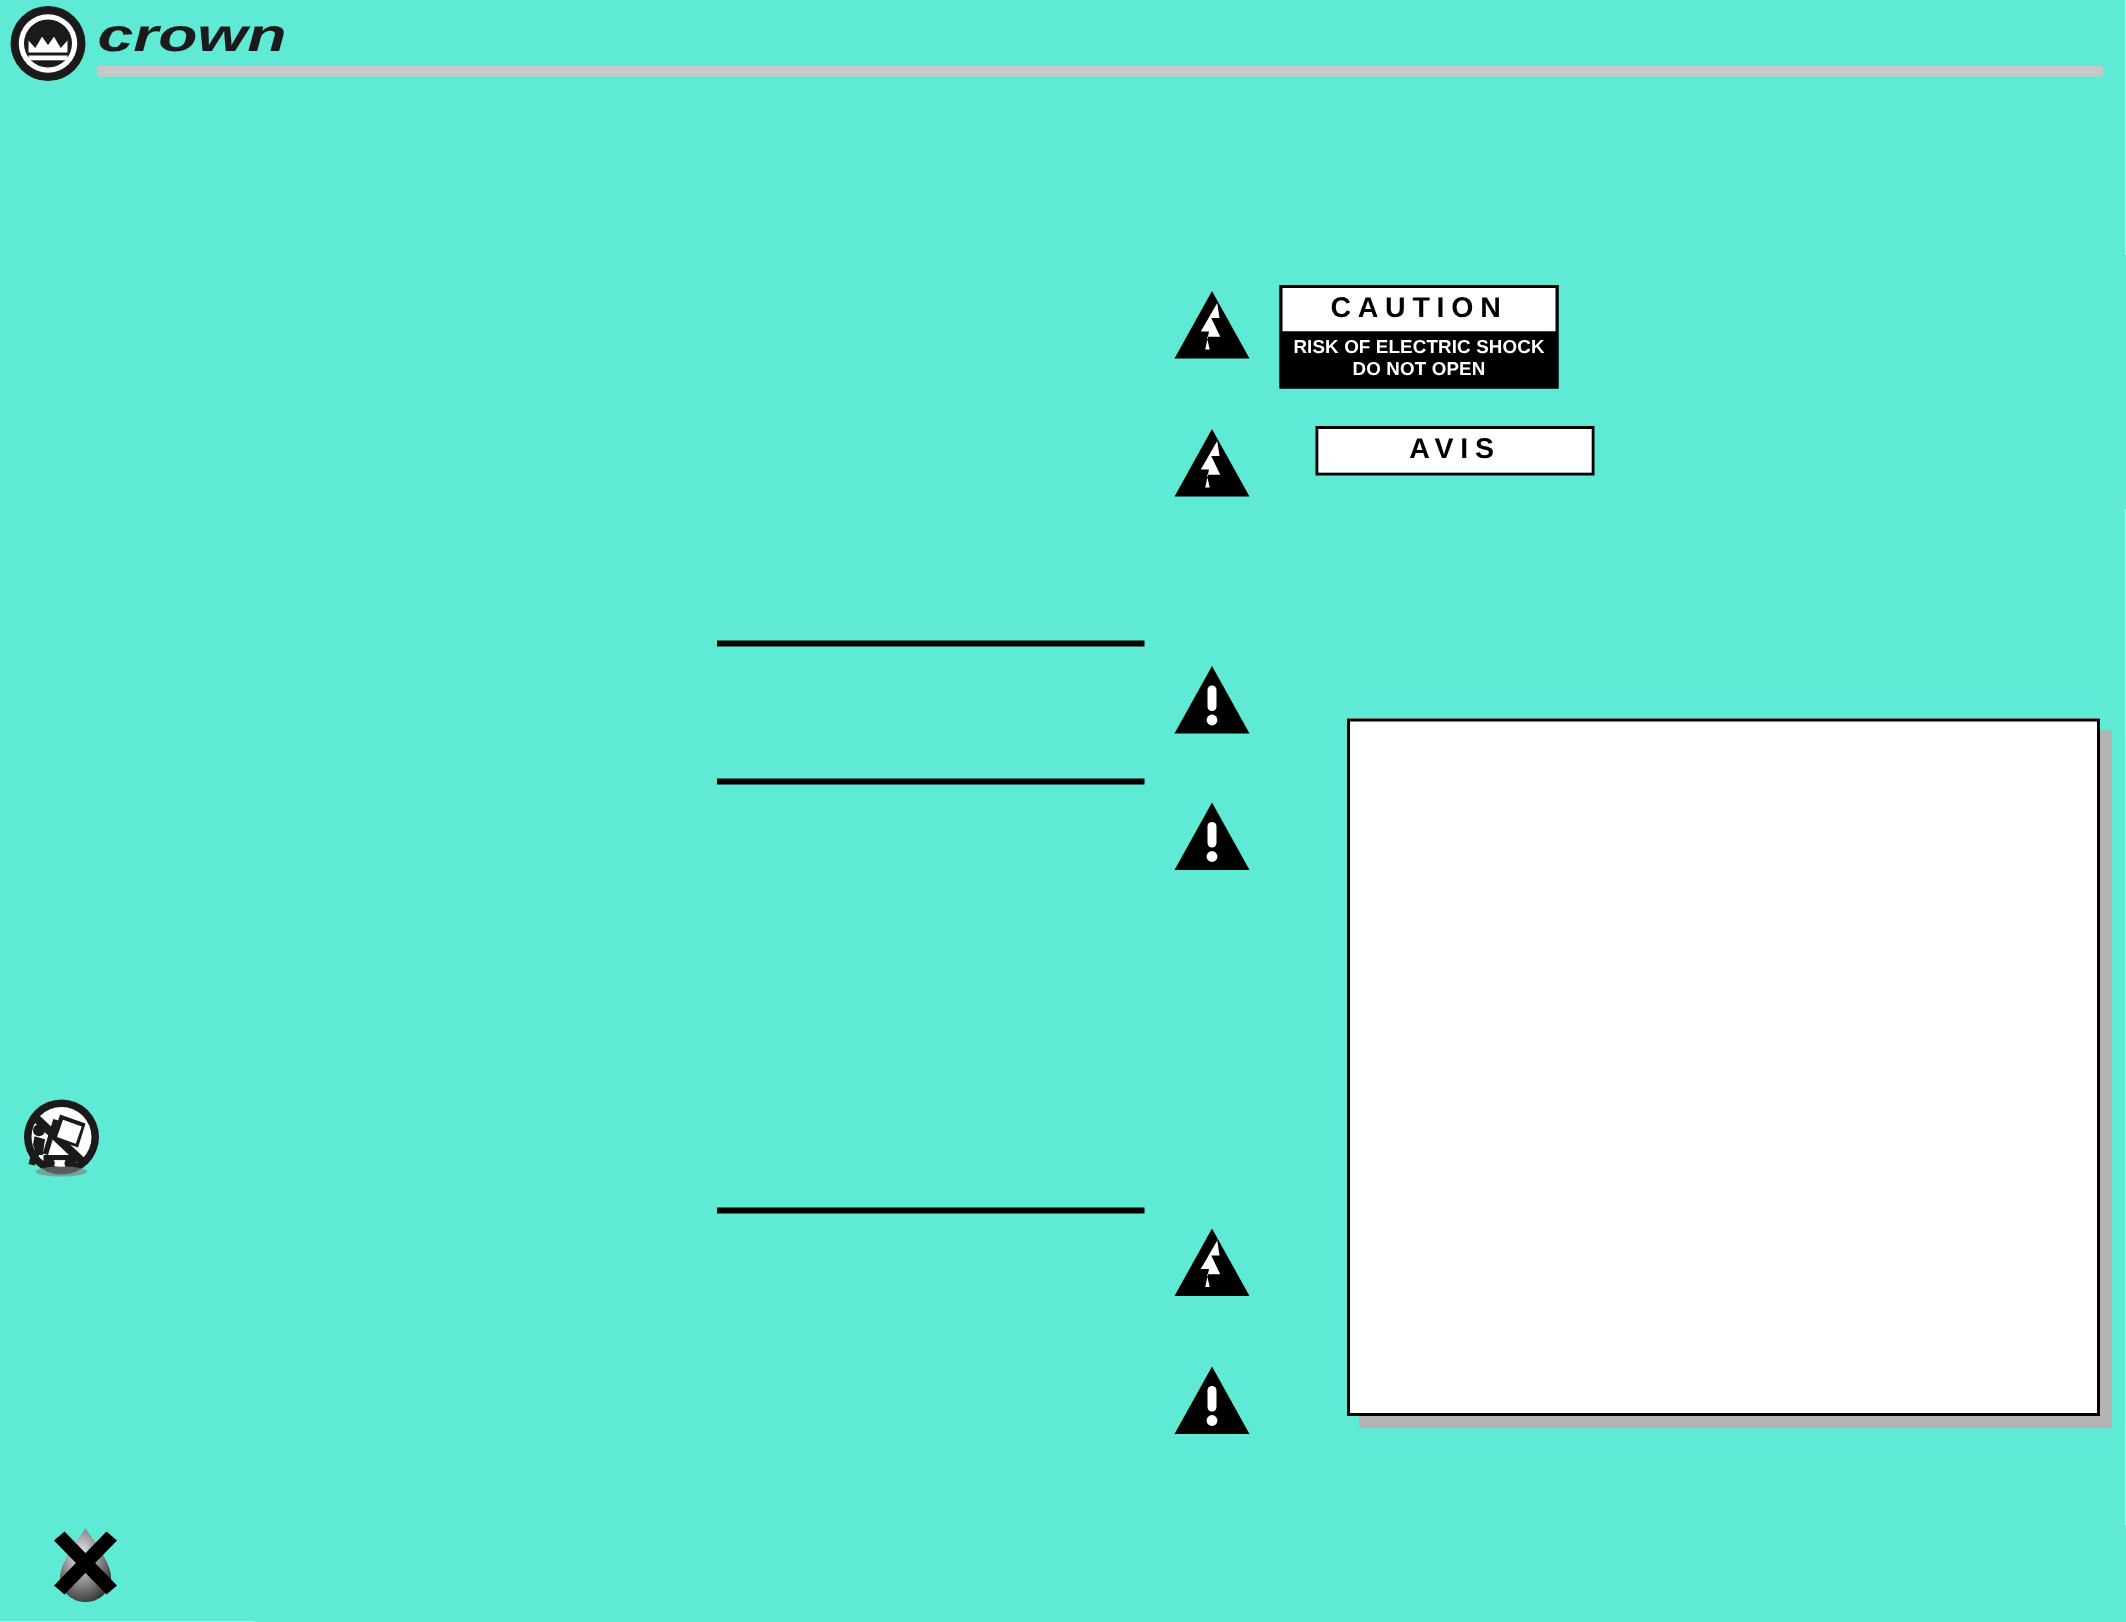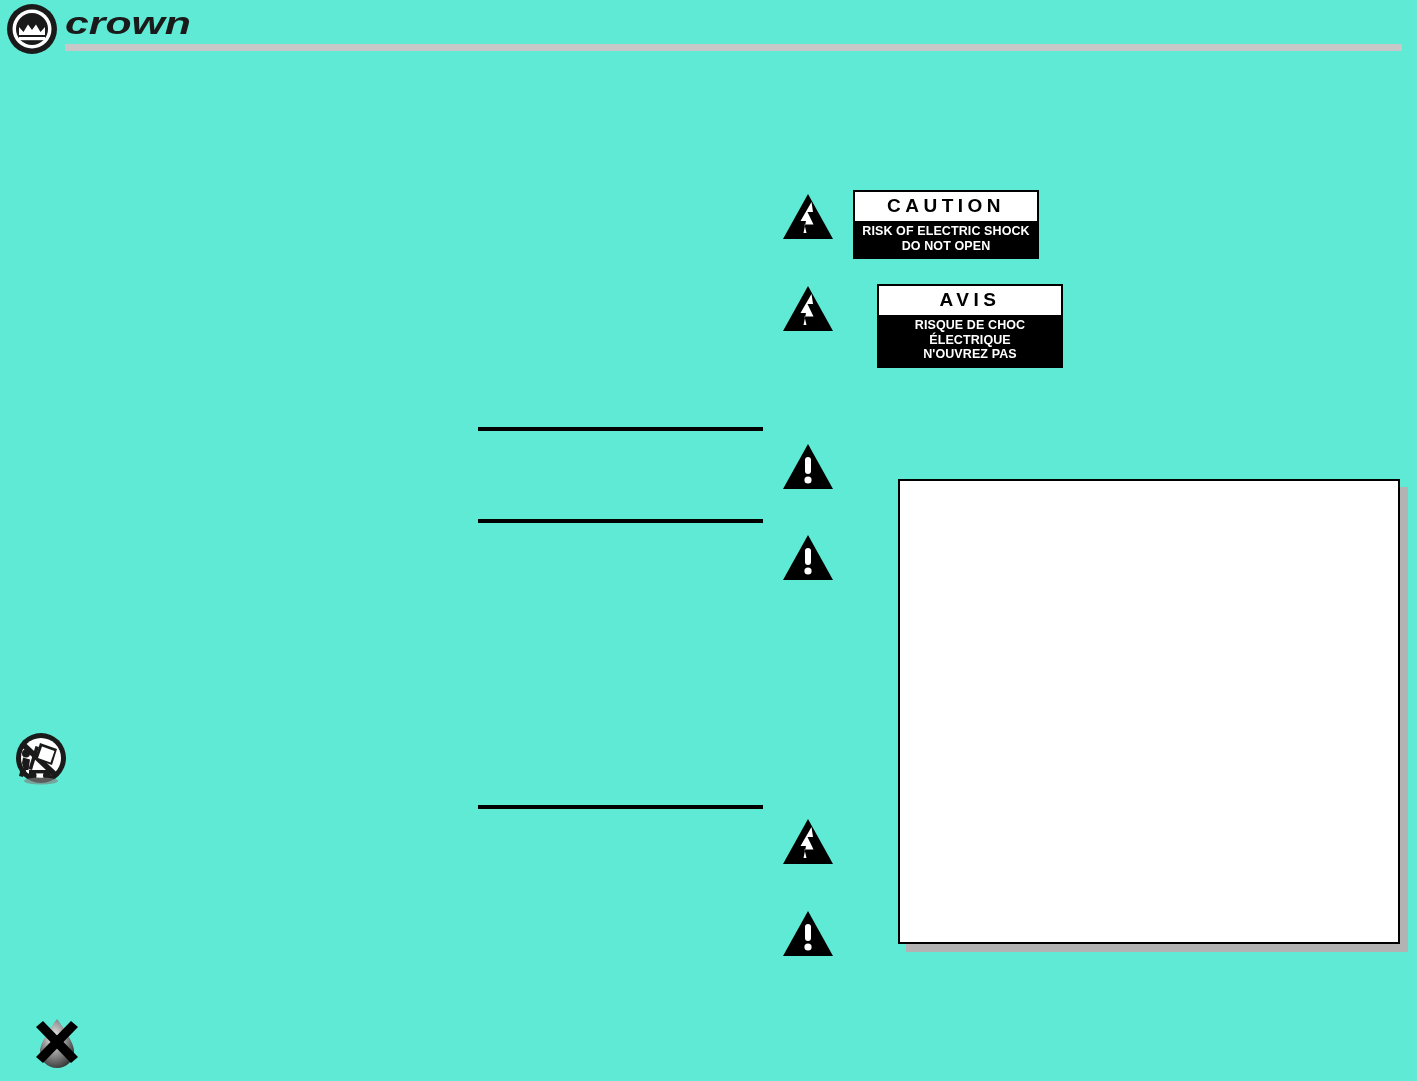--- a/index.html
+++ b/index.html
@@ -164,24 +164,20 @@
     </div>
   </div>
 
   <svg class="bolt-triangle" style="left:782px; top:285px;" viewBox="0 0 52 48">
     <polygon points="26,1 51,46 1,46" fill="#000000"></polygon>
     <path d="M29.5 9 L18.5 28 L24 28 L21.5 40 L24.5 40 L22.5 31.5 L31.5 31.5 L25.5 19 L31 19 Z" fill="#ffffff"></path>
   </svg>
 
   <div class="label-box" style="left:853px; top:284px;margin-left:24px;">
     <div class="label-box-head">AVIS</div>
-    <div class="label-box-body">
-      <div>RISQUE DE CHOC ÉLECTRIQUE</div>
-      <div>N'OUVREZ PAS</div>
-    </div>
   </div>
 
   <div class="section-rule" style="top:427px;"></div>
   <div class="section-rule" style="top:519px;"></div>
   <div class="section-rule" style="top:805px;"></div>
 
   <svg class="warn-triangle" style="left:782px; top:443px;" viewBox="0 0 52 48">
     <polygon points="26,1 51,46 1,46" fill="#000000"></polygon>
     <rect x="23" y="14" width="6" height="17" rx="3" fill="#ffffff"></rect>
     <circle cx="26" cy="37" r="3.6" fill="#ffffff"></circle>

